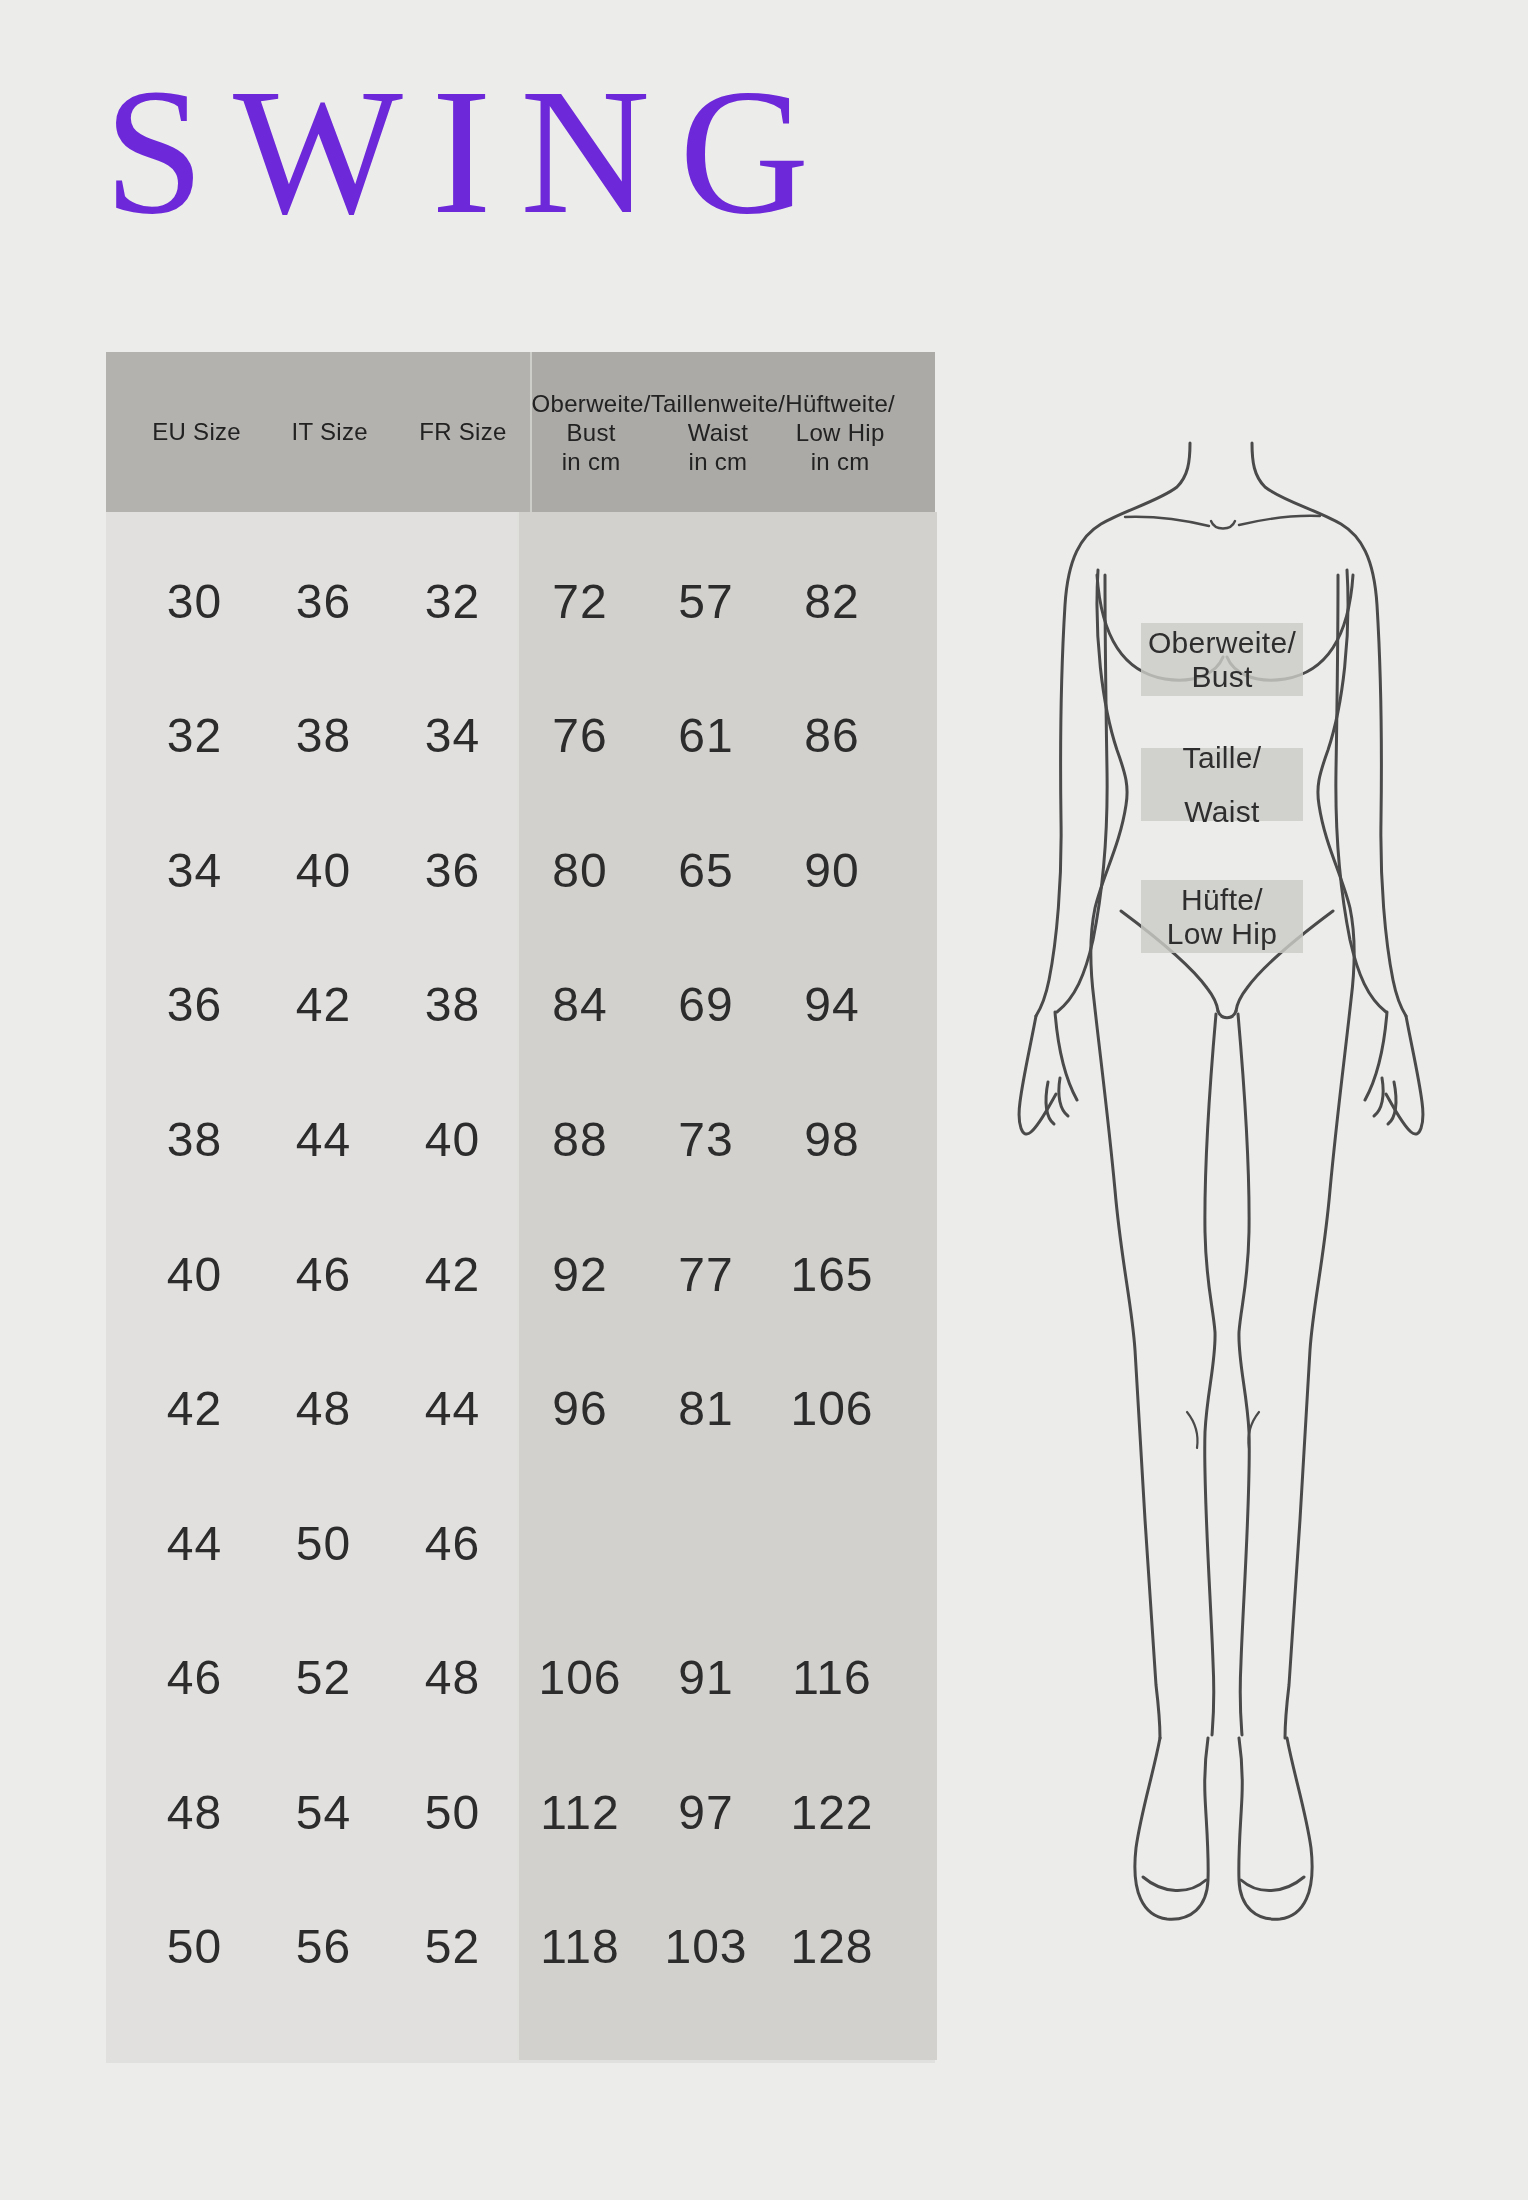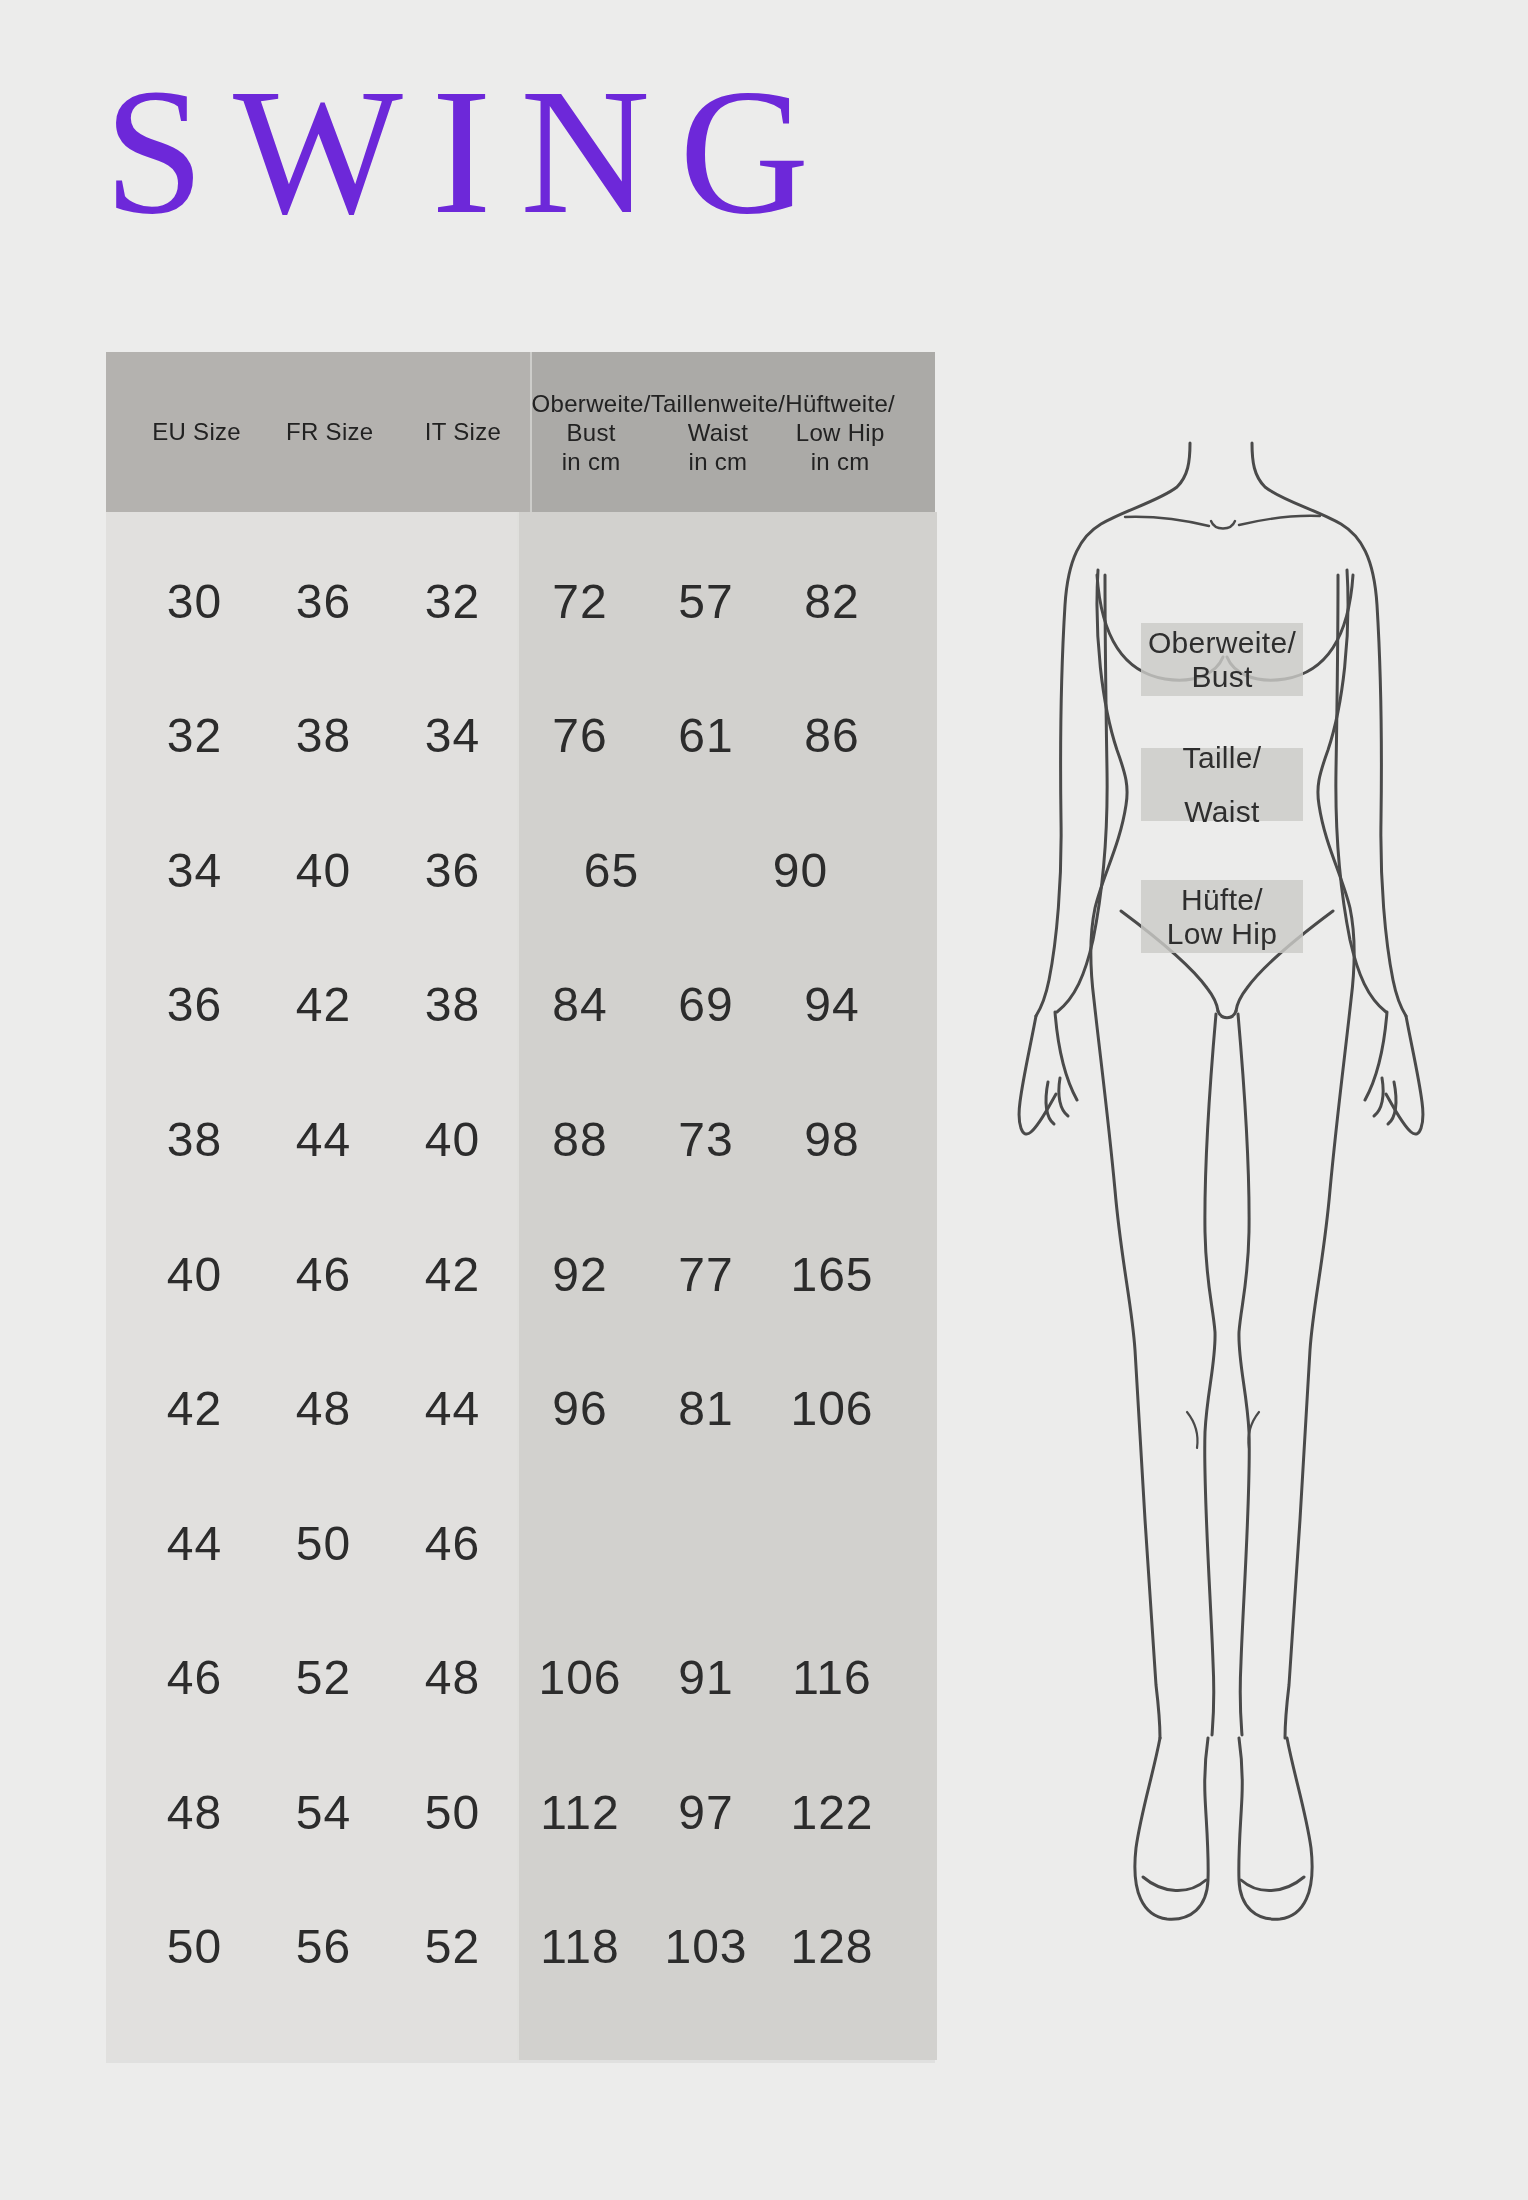--- a/index.html
+++ b/index.html
@@ -62,22 +62,22 @@
 
   <div class="logo">SWING</div>
 
   <div class="size-table">
     <div class="col-bg left"></div>
     <div class="col-bg right"></div>
 
     <div class="thead">
       <div class="hgroup left">
         <div class="th">EU Size</div>
+        <div class="th">IT Size</div>
         <div class="th">FR Size</div>
-        <div class="th">IT Size</div>
       </div>
       <div class="hgroup right">
         <div class="th multi">
           <span>Oberweite/</span>
           <span>Bust</span>
           <span>in cm</span>
         </div>
         <div class="th multi">
           <span>Taillenweite/</span>
           <span>Waist</span>
@@ -116,20 +116,21 @@
             <div class="cell">86</div>
           </div>
         </div>
         <div class="trow">
           <div class="rgroup left">
             <div class="cell">34</div>
             <div class="cell">40</div>
             <div class="cell">36</div>
           </div>
           <div class="rgroup right">
+            <div class="cell">80</div>
             <div class="cell">65</div>
             <div class="cell">90</div>
           </div>
         </div>
         <div class="trow">
           <div class="rgroup left">
             <div class="cell">36</div>
             <div class="cell">42</div>
             <div class="cell">38</div>
           </div>

